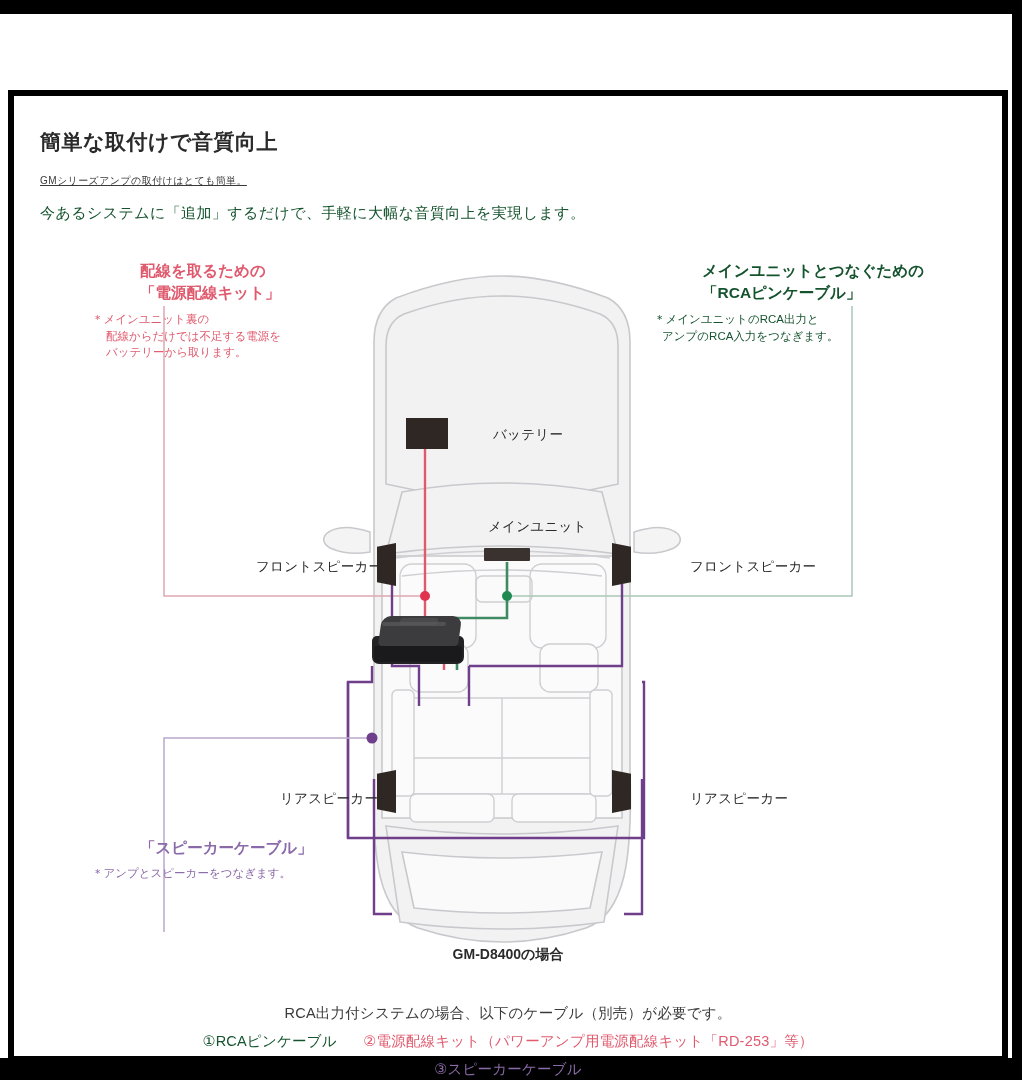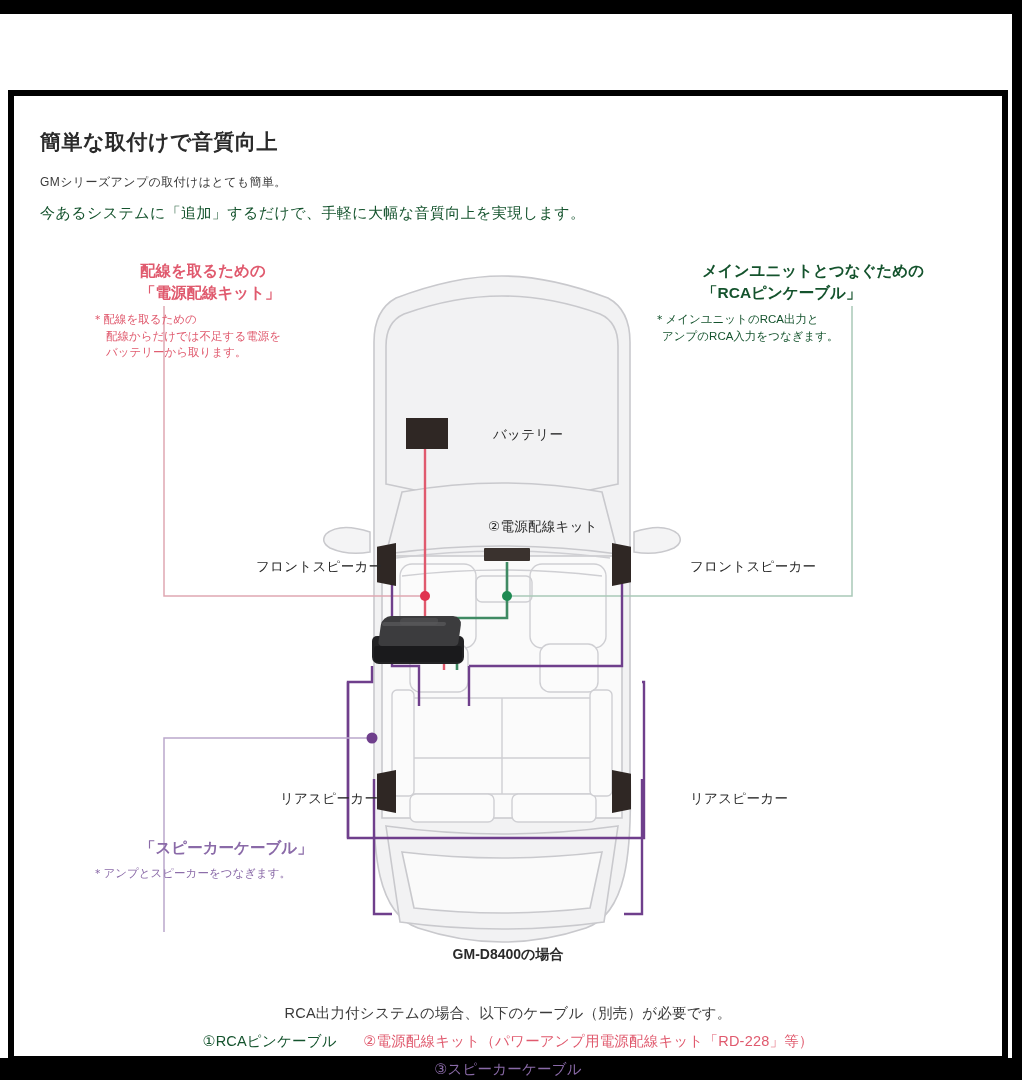--- a/index.html
+++ b/index.html
@@ -15,21 +15,21 @@
   }
   .card{
     position:absolute;left:8px;top:40px;width:988px;height:960px;
     background:#ffffff;border:6px solid #000000;margin-top:36px;
   }
   
   .title{
     position:absolute;left:26px;top:32px;font-size:21px;font-weight:bold;color:#2a2a2a;
     letter-spacing:.5px;
   }
-  .sub1{position:absolute;left:26px;top:78px;font-size:12px;color:#3a3a3a;letter-spacing:.4px;}
+  .sub1{position:absolute;left:26px;top:78px;font-size:10px;color:#3a3a3a;letter-spacing:.4px;text-decoration:underline;}
   .sub2{position:absolute;left:26px;top:108px;font-size:15px;color:#14532d;letter-spacing:.4px;}
 
   
   .stage{position:absolute;left:0;top:150px;width:988px;height:810px;}
   svg.wires{position:absolute;left:0;top:0;width:988px;height:810px;}
 
   
   .anno{position:absolute;}
   .anno .hd{font-size:15.5px;font-weight:bold;line-height:1.45;white-space:nowrap;padding-left:48px;}
   .anno .nt{font-size:11.5px;line-height:1.45;white-space:nowrap;margin-top:6px;}
@@ -220,52 +220,52 @@
         <div class="body"></div>
         <div class="top"></div>
         <div class="fin"></div>
         <div class="shine"></div>
         <div class="face"></div>
       </div>
 
       <div class="anno red" id="anno-power">
         <div class="hd">配線を取るための</div>
         <div class="hd">「電源配線キット」</div>
-        <div class="nt">＊配線を取るための</div>
+        <div class="nt">＊メインユニット裏の</div>
         <div class="nt" style="margin-top:0;padding-left:14px;">配線からだけでは不足する電源を</div>
         <div class="nt" style="margin-top:0;padding-left:14px;">バッテリーから取ります。</div>
       </div>
 
       <div class="anno green" id="anno-rca">
         <div class="hd">メインユニットとつなぐための</div>
         <div class="hd">「RCAピンケーブル」</div>
         <div class="nt">＊メインユニットのRCA出力と</div>
         <div class="nt" style="margin-top:0;padding-left:8px;">アンプのRCA入力をつなぎます。</div>
       </div>
 
       <div class="anno purple" id="anno-spk">
         <div class="hd">「スピーカーケーブル」</div>
         <div class="nt">＊アンプとスピーカーをつなぎます。</div>
       </div>
 
       <div class="lbl" id="lbl-battery">バッテリー</div>
-      <div class="lbl" id="lbl-mainunit">②電源配線キット</div>
+      <div class="lbl" id="lbl-mainunit">メインユニット</div>
       <div class="lbl" id="lbl-fs-l">フロントスピーカー</div>
       <div class="lbl" id="lbl-fs-r">フロントスピーカー</div>
       <div class="lbl" id="lbl-rs-l">リアスピーカー</div>
       <div class="lbl" id="lbl-rs-r">リアスピーカー</div>
 
       <div class="caption" id="cap-model">GM-D8400の場合</div>
 
       <div class="foot" id="foot-1">RCA出力付システムの場合、以下のケーブル（別売）が必要です。</div>
 
       <div class="foot" id="foot-2">
         <span class="seg green">①RCAピンケーブル</span>
         <span class="gap"></span>
-        <span class="seg red">②電源配線キット（パワーアンプ用電源配線キット「RD-228」等）</span>
+        <span class="seg red">②電源配線キット（パワーアンプ用電源配線キット「RD-253」等）</span>
       </div>
 
       <div class="foot" id="foot-3">
         <span class="seg purple">③スピーカーケーブル</span>
       </div>
 
     </div>
   </div>
 </div>
 

